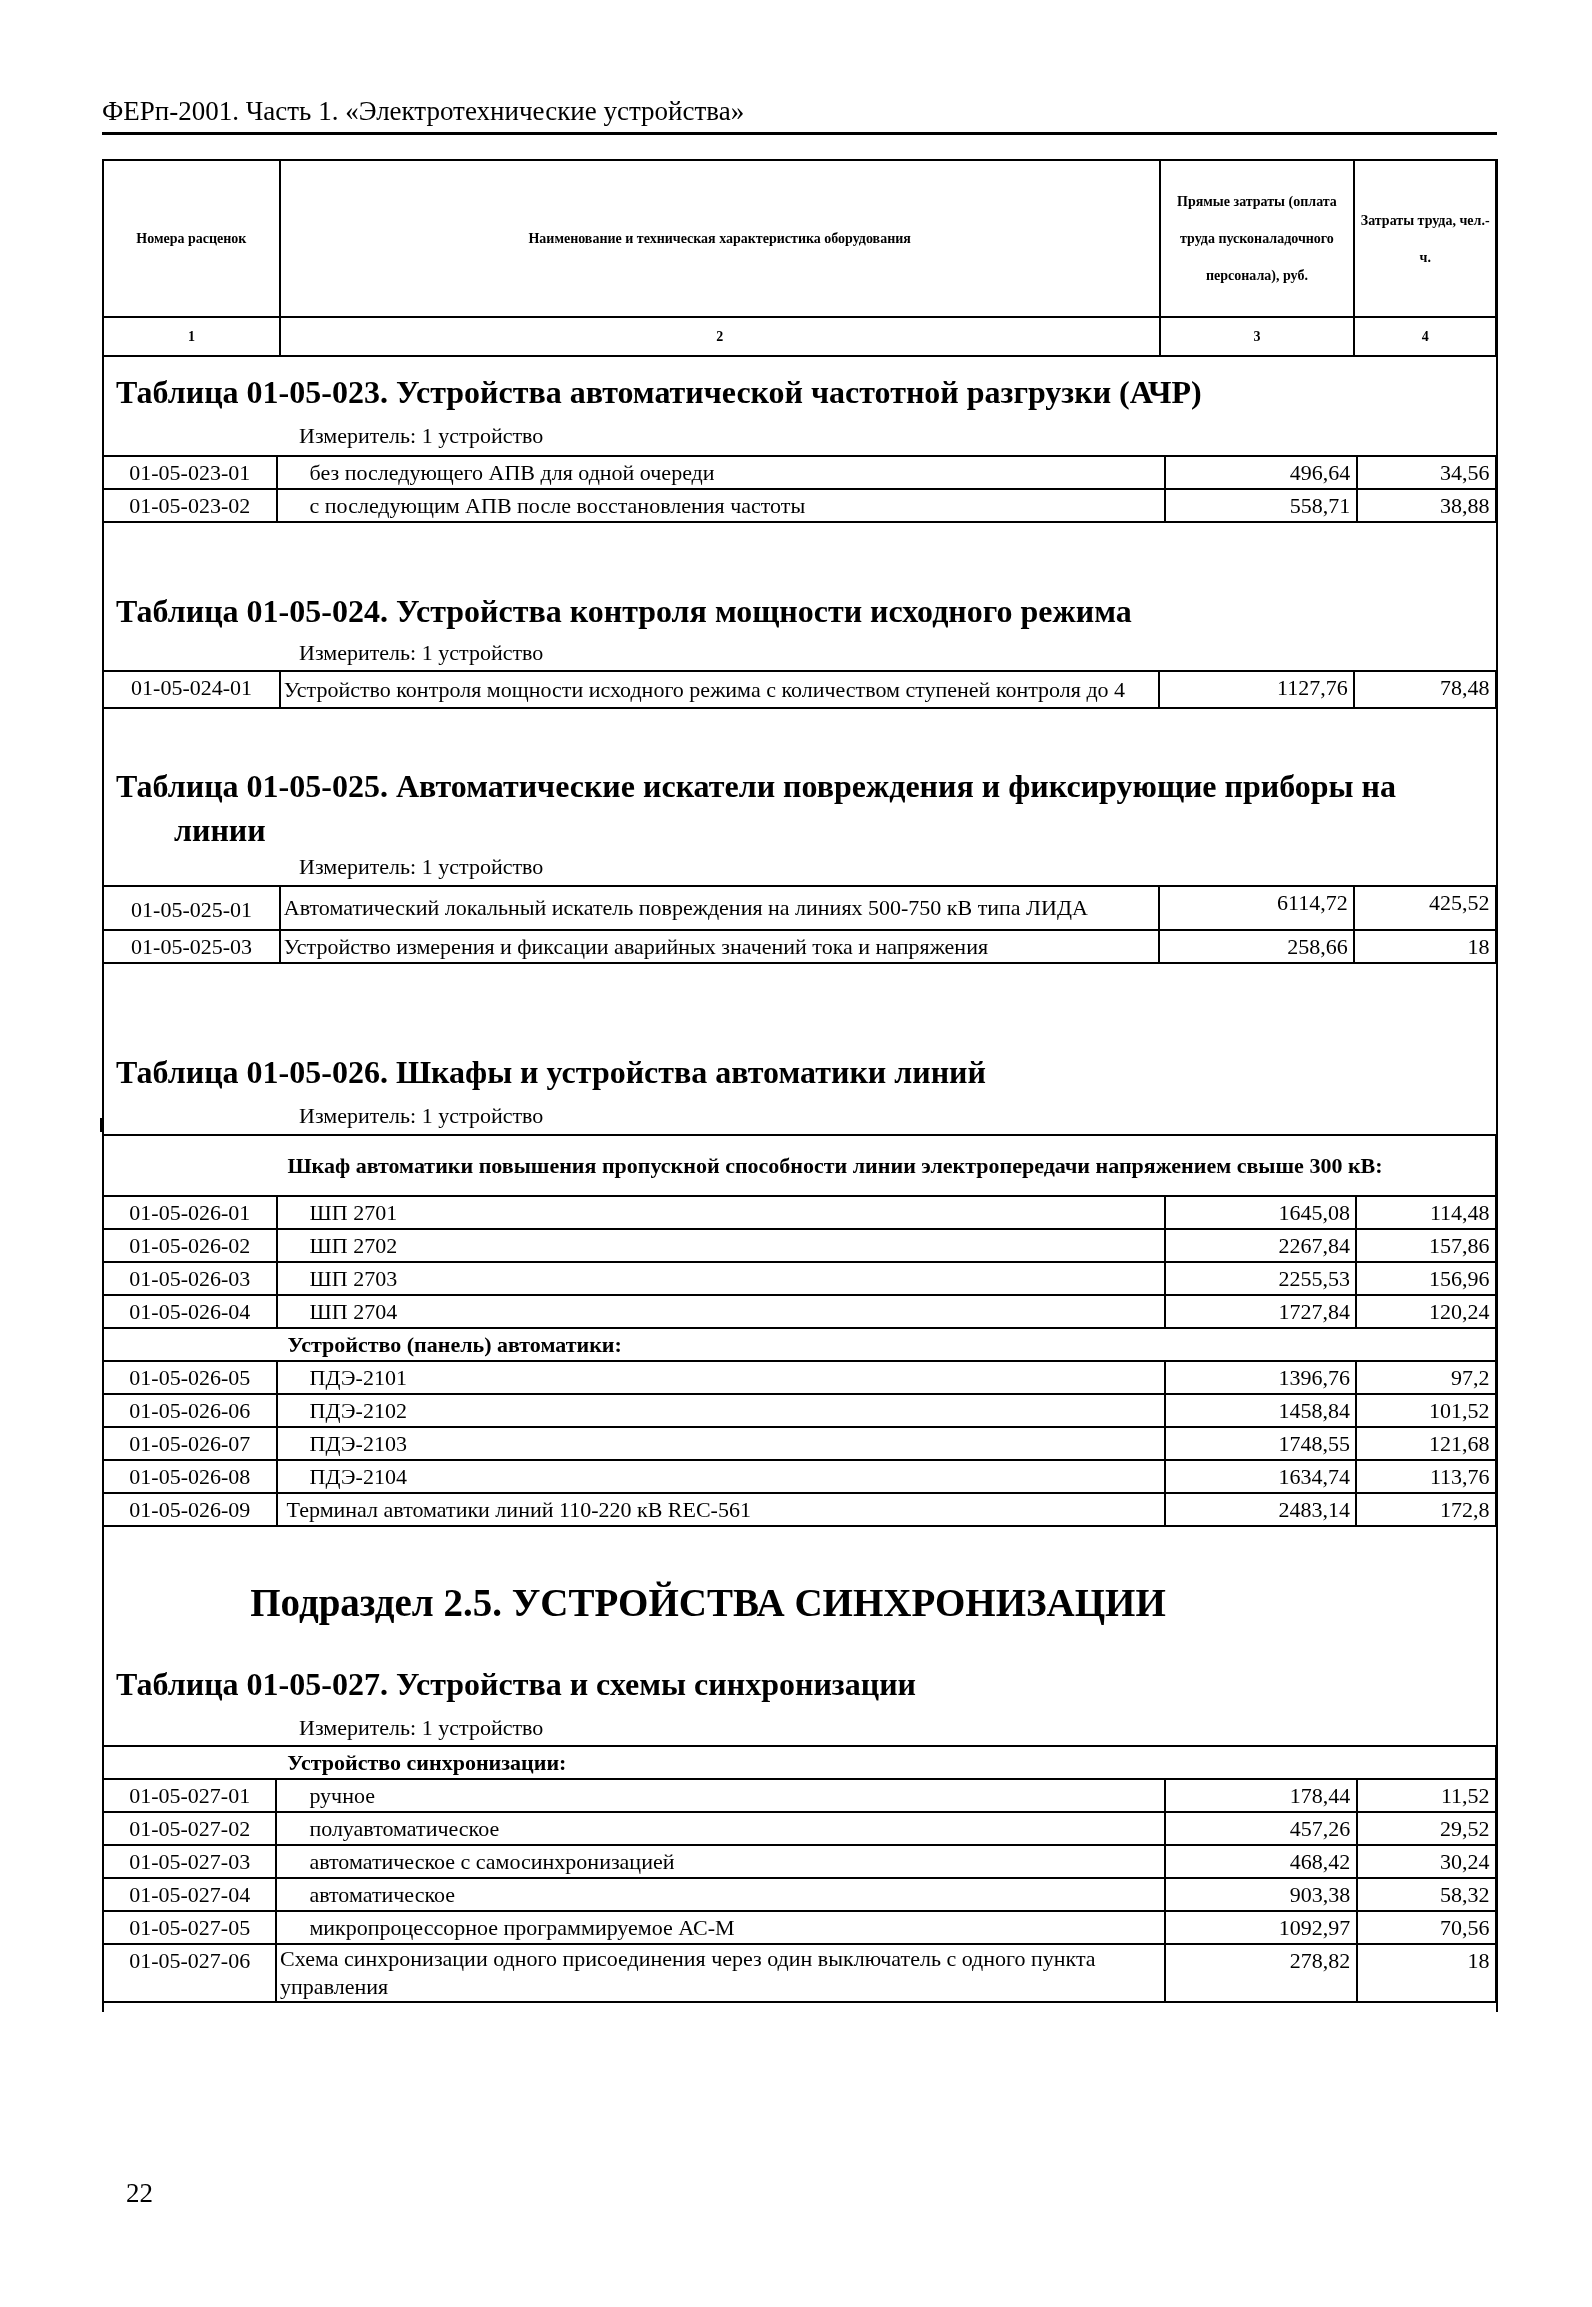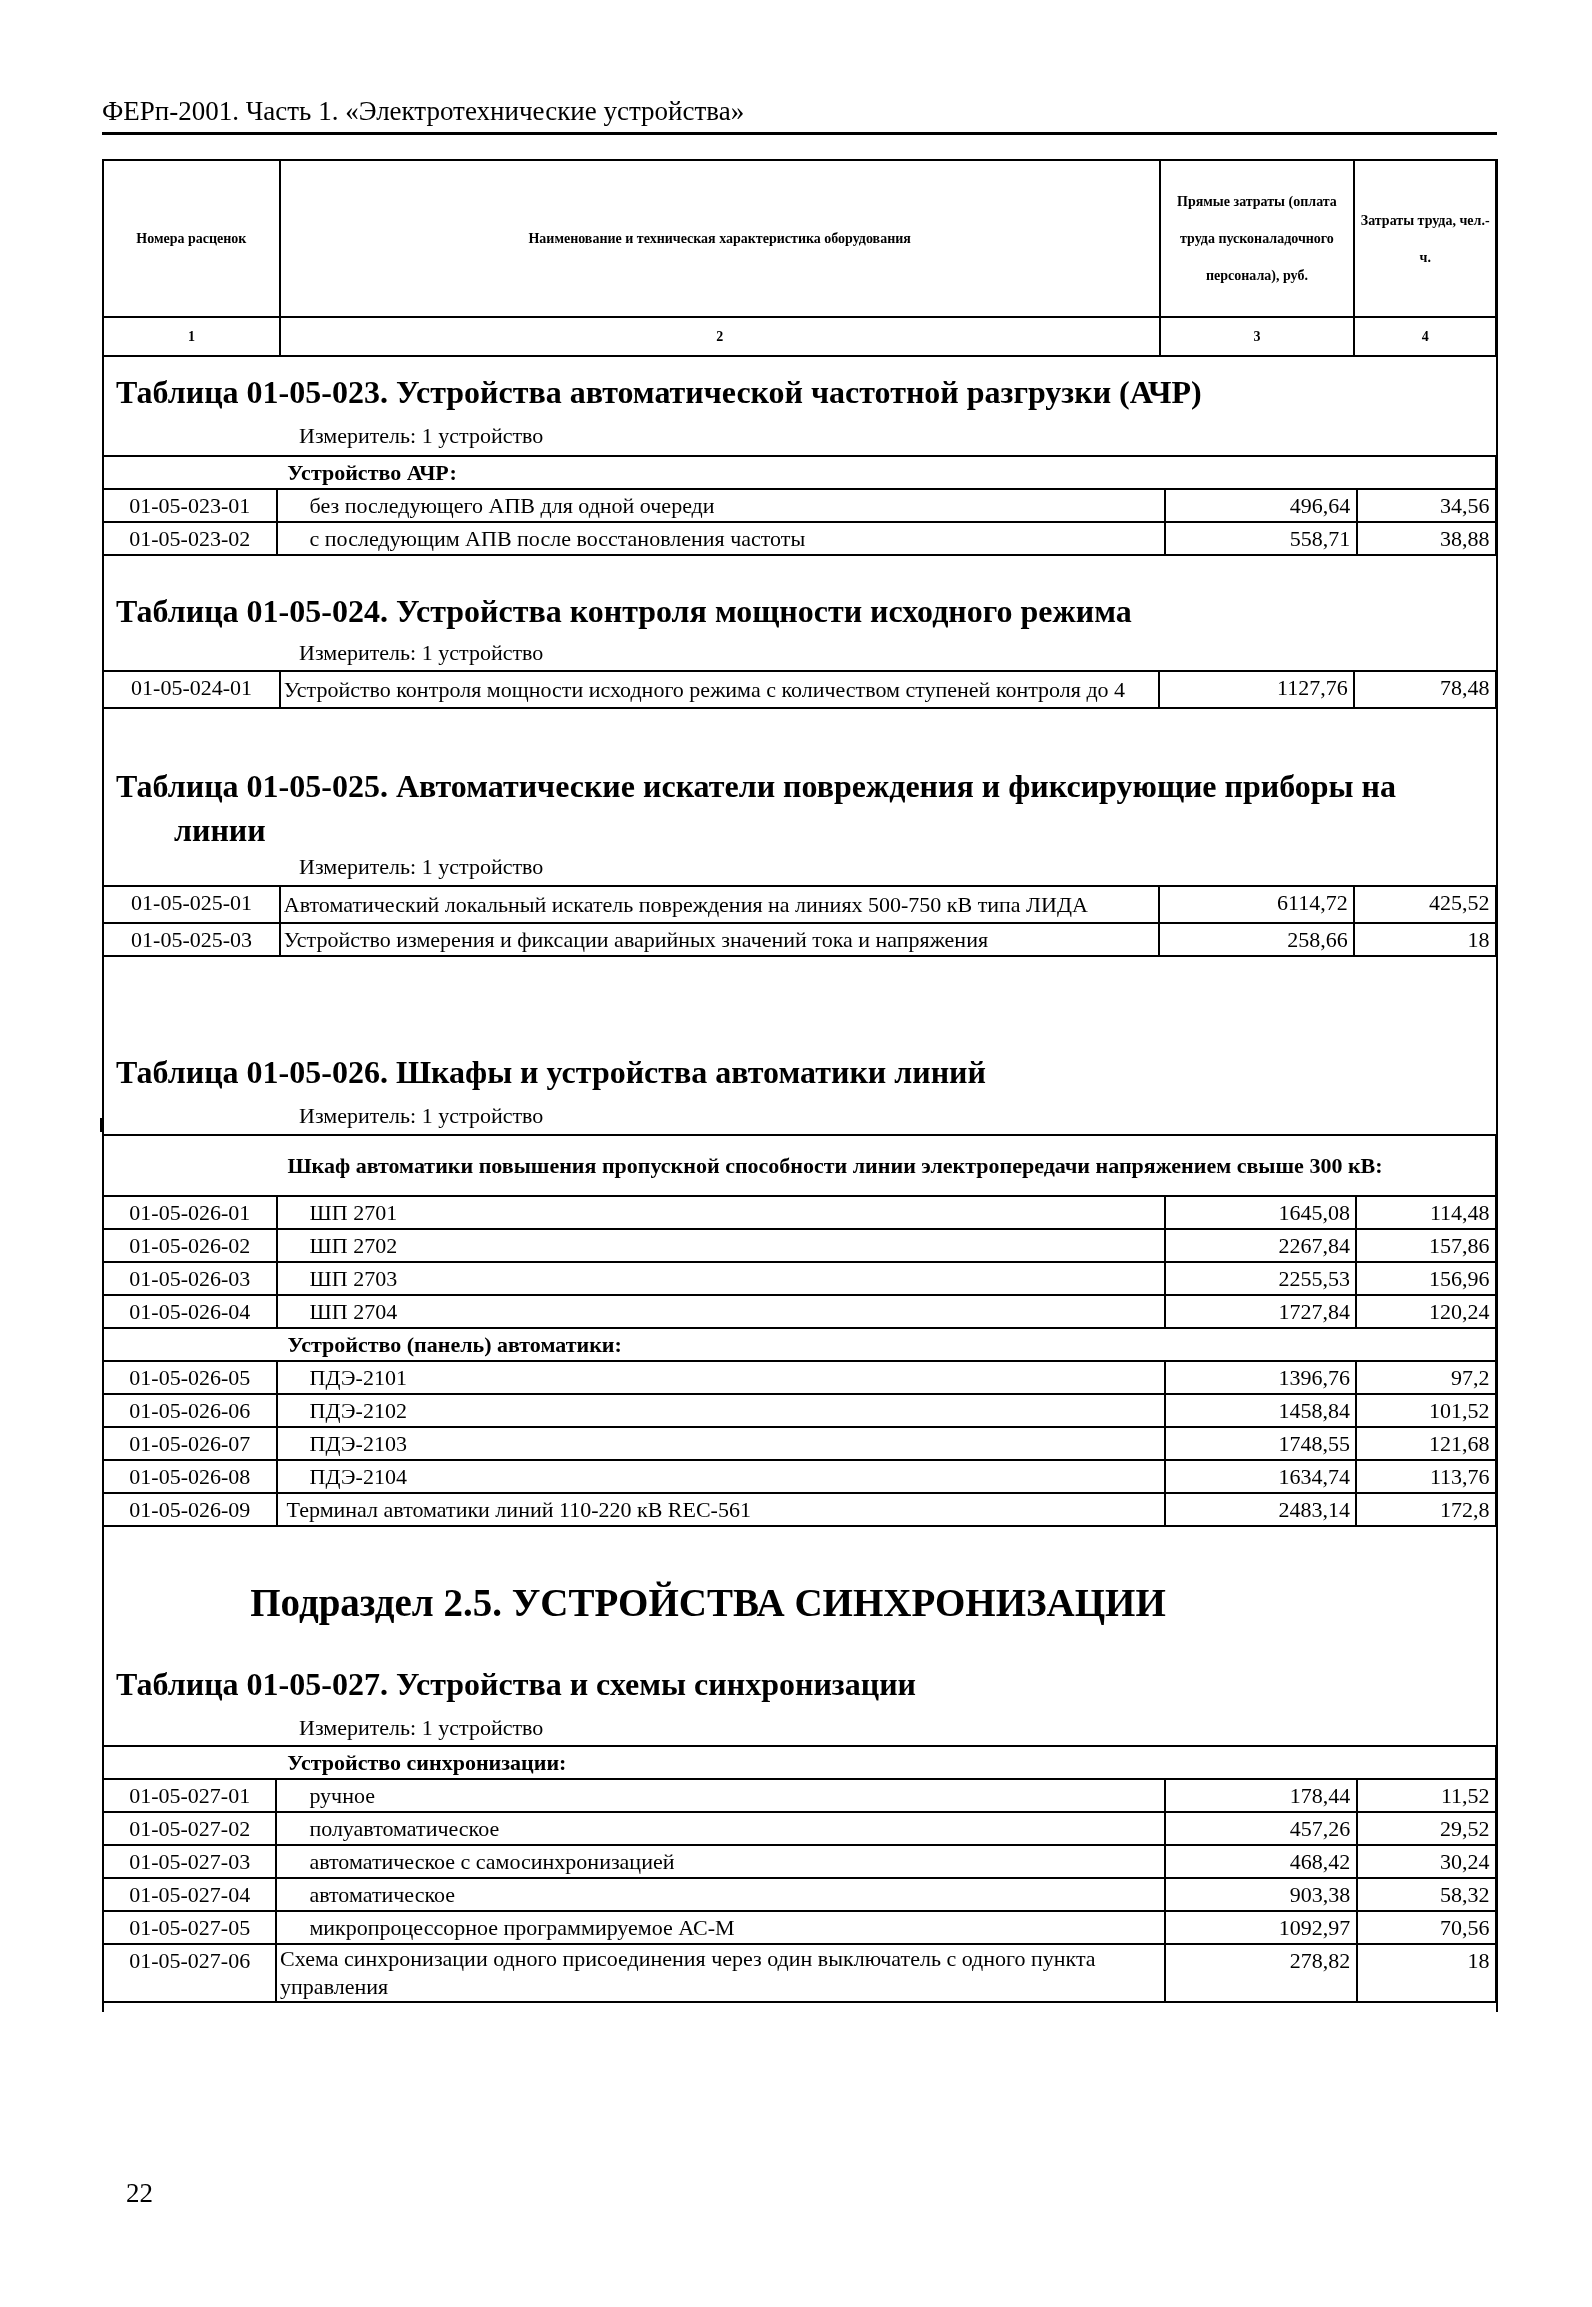--- a/index.html
+++ b/index.html
@@ -48,24 +48,20 @@
     <td style="text-align:center">3</td>
     <td style="text-align:center">4</td>
   </tr>
 </tbody>
   </table>
 
 <div class="tbl-title" style="top:374px;">Таблица 01-05-023. Устройства автоматической частотной разгрузки (АЧР)</div>
 <div class="meas" style="top:423px;">Измеритель: 1 устройство</div>
 <table style="top:455px;">
   <tbody>
-      <tr class="sub-row row">
-        <td class="c1 blank"></td>
-        <td class="lbl" colspan="3" style="padding-left:10.8px">Устройство АЧР:</td>
-      </tr>
   <tr class="row">
     <td class="c1">01-05-023-01</td>
     <td class="c2 indent">без последующего АПВ для одной очереди</td>
     <td class="c3">496,64</td>
     <td class="c4">34,56</td>
   </tr>
   <tr class="row">
     <td class="c1">01-05-023-02</td>
     <td class="c2 indent">с последующим АПВ после восстановления частоты</td>
     <td class="c3">558,71</td>
@@ -86,21 +82,21 @@
   </tr>
 </tbody>
   </table>
 
 <div class="tbl-title" style="top:768px;">Таблица 01-05-025. Автоматические искатели повреждения и фиксирующие приборы на</div>
 <div class="tbl-title" style="top:812px;left:174px;">линии</div>
 <div class="meas" style="top:854px;">Измеритель: 1 устройство</div>
 <table style="top:885px;">
   <tbody>
       <tr class="row">
-    <td class="c1" style="vertical-align:top;padding-top:4px">01-05-025-01</td>
+    <td class="c1" style="vertical-align:top;padding-top:11px">01-05-025-01</td>
     <td class="c2" style="padding-left:2.7px;line-height:28px">Автоматический локальный искатель повреждения на линиях 500-750 кВ типа ЛИДА</td>
     <td class="c3" style="vertical-align:top;padding-top:4px">6114,72</td>
     <td class="c4" style="vertical-align:top;padding-top:4px">425,52</td>
   </tr>
   <tr class="row">
     <td class="c1">01-05-025-03</td>
     <td class="c2" style="padding-left:2.7px">Устройство измерения и фиксации аварийных значений тока и напряжения</td>
     <td class="c3">258,66</td>
     <td class="c4">18</td>
   </tr>

